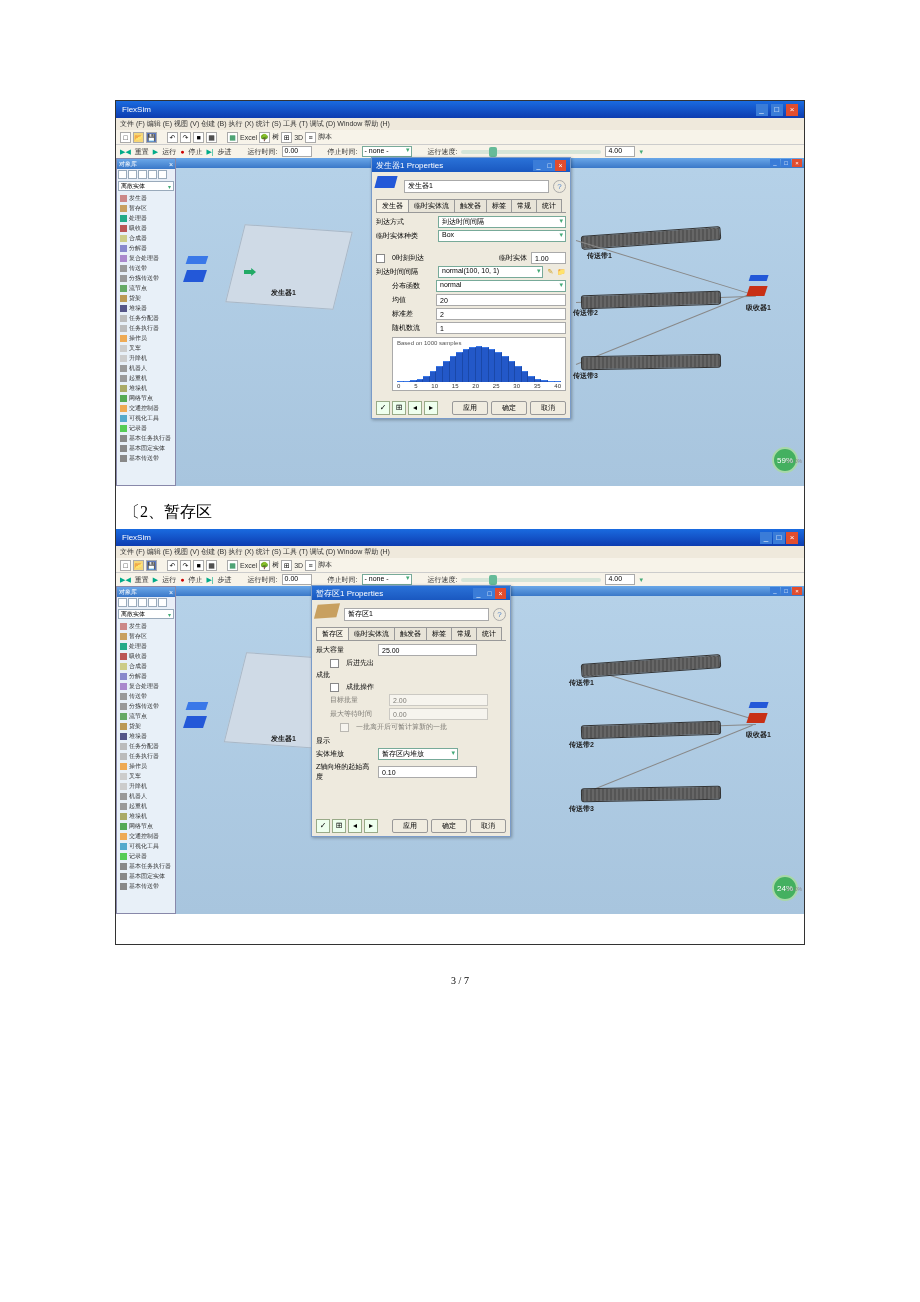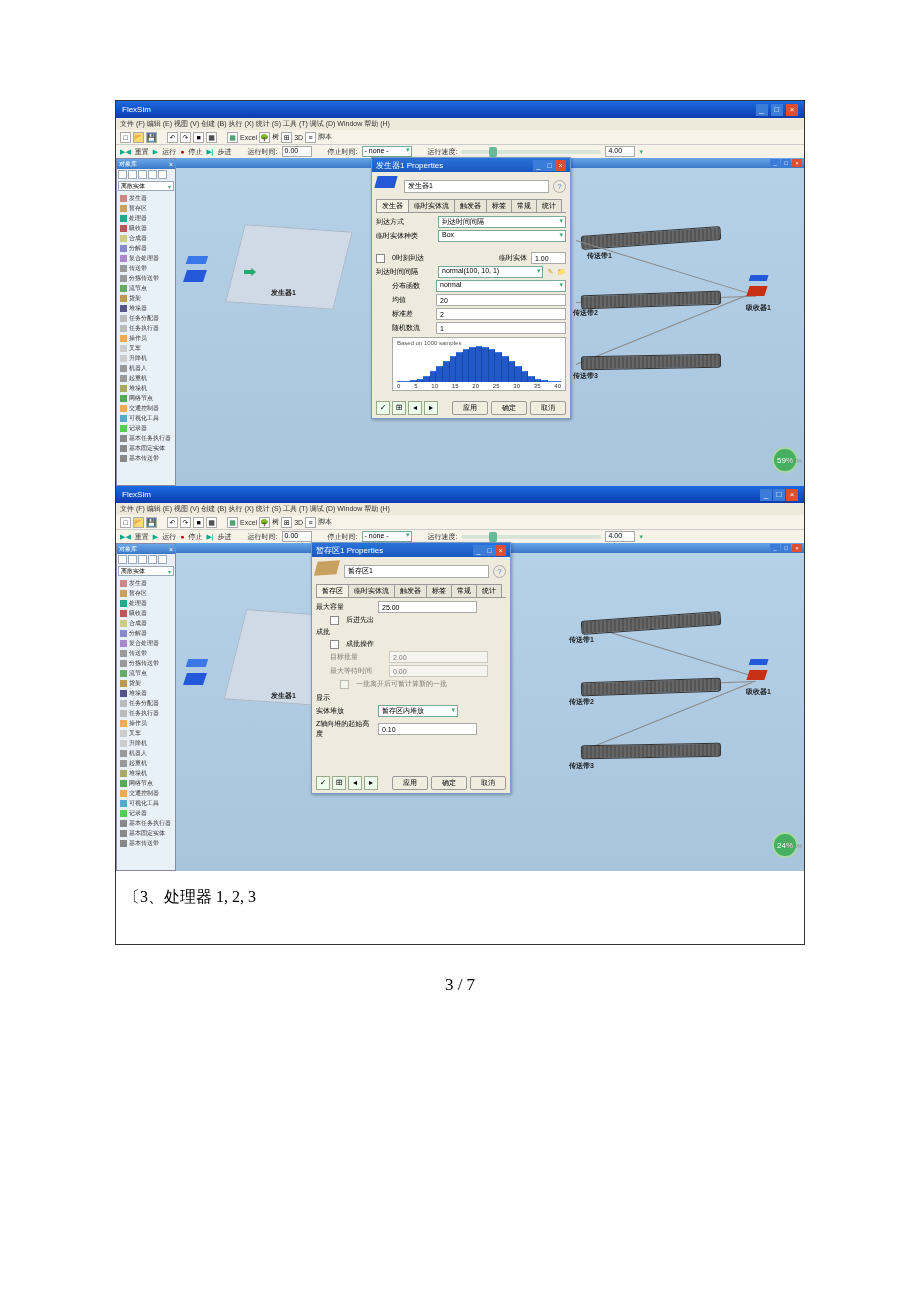--- a/index.html
+++ b/index.html
@@ -74,21 +74,21 @@
   .histo { border: 1px solid #aaa; background: #fff; height: 54px; margin: 3px 0; position: relative; padding: 2px 4px; }
   .histo .bars { display: flex; align-items: flex-end; height: 36px; gap: 0; }
   .histo .bars div { flex: 1; background: #2358c8; border-right:1px solid #1a48a8; border-top:1px solid #3a78e8; }
   .histo .xax { display: flex; justify-content: space-between; font-size: 6px; color: #333; margin-top: 1px; }
   .histo .cap { font-size: 6px; color:#555; }
   .dfoot { display: flex; justify-content: space-between; align-items: center; padding: 3px 4px; }
   .dfoot .l { display:flex; gap:2px; }
   .dfoot .l span { width:14px; height:14px; border:1px solid #9a8; background:#efe; display:inline-block; text-align:center; font-size:8px; line-height:12px; }
   .dbtn { border: 1px solid #999; background: #f0ece0; padding: 1px 10px; font-size: 7px; border-radius:2px; }
   .caption { font-size: 16px; padding: 16px 0 6px 8px; font-family: SimSun, serif; }
-  .footer { font-size: 17px; text-align: center; padding: 30px 0 20px; font-family: "Times New Roman", serif; }
+  .footer { font-size: 10px; text-align: center; padding: 30px 0 20px; font-family: "Times New Roman", serif; }
 </style>
 </head>
 <body>
 
 <div class="page">
 
   <div class="screenshot">
     <div class="titlebar">
       <span>FlexSim</span>
       <span class="winbtns">
@@ -418,20 +418,21 @@
         </div>
       </div>
     </div>
 
     <div class="badge">59%</div>
     <div class="badge2">0%
 0%</div>
 
   </div>
 
+  <div class="caption">〔2、暂存区</div>
 
   <div class="screenshot">
     <div class="titlebar">
       <span>FlexSim</span>
       <span class="winbtns"><span class="min">_</span><span class="max">□</span><span class="cls">×</span></span>
     </div>
     <div class="menubar">文件 (F)  编辑 (E)  视图 (V)  创建 (B)  执行 (X)  统计 (S)  工具 (T)  调试 (D)  Window  帮助 (H)</div>
     <div class="toolbar">
       <span class="ticn">□</span>
         <span class="ticn" style="background:#f5d77a">📂</span>
@@ -709,17 +710,16 @@
         </div>
       </div>
     </div>
 
     <div class="badge">24%</div>
     <div class="badge2">0%
 0%</div>
 
   </div>
 
-  <div class="caption">〔3、处理器 1, 2, 3</div>
 
   <div style="height:30px"></div>
 </div>
 <div class="footer">3 / 7</div>
 
 </body></html>

